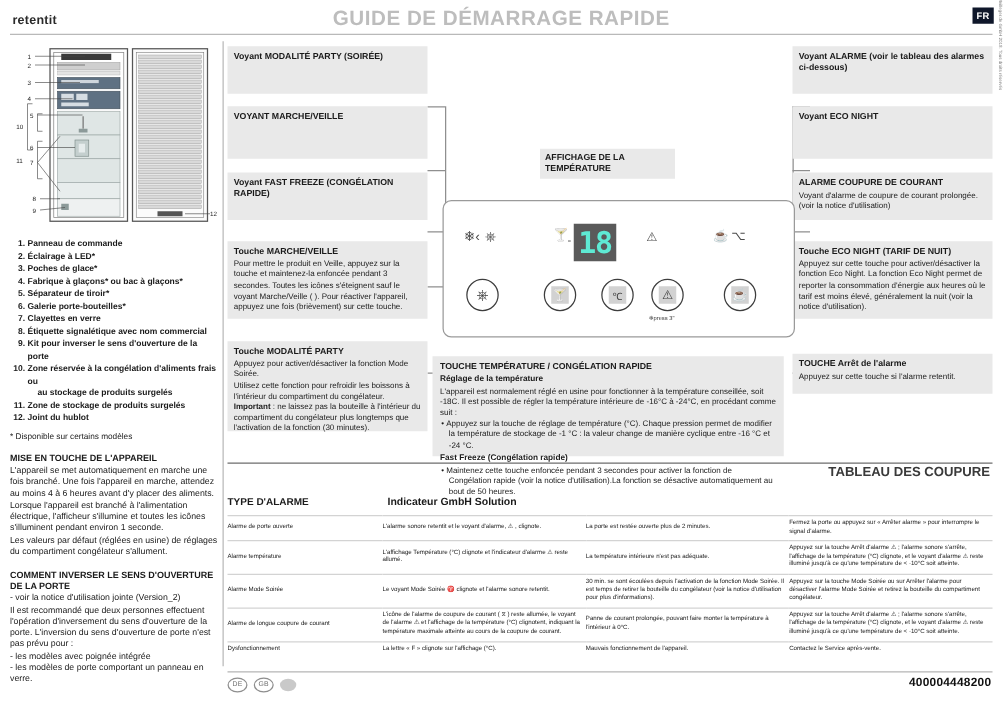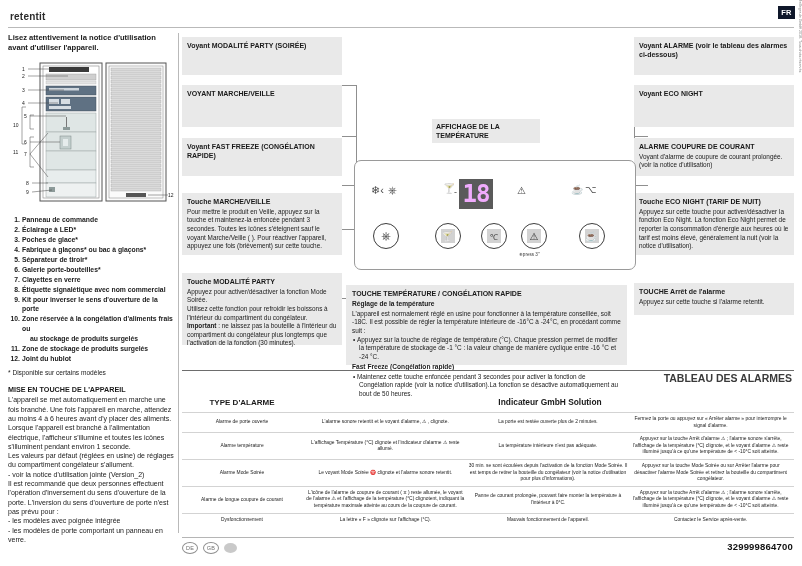--- a/index.html
+++ b/index.html
@@ -177,21 +177,21 @@
     border-radius: 7px;
     background: #ffffff;
   }
   .seg-display {
     position: absolute;
     background: #5a5a5a;
     width: 34px; height: 30px;
     left: 104px; top: 18px;
   }
   .seg-display .seg-text {
-    color: #f0abfc;
+    color: #5eead4;
     font-family: "DejaVu Sans Mono", monospace;
     font-size: 24px;
     line-height: 30px;
     text-align: center;
     display: block;
     letter-spacing: -1px;
     font-weight: bold;
   }
   .ind {
     position: absolute;
@@ -251,21 +251,21 @@
   }
   table.alarms {
     position: absolute;
     top: 18px; left: 0;
     width: 612px;
     border-collapse: collapse;
     table-layout: fixed;
   }
   table.alarms th, table.alarms td {
     vertical-align: middle;
-    text-align: center;
+    text-align: left;
     padding: 3px 4px 3px 0;
     border-bottom: 0.6px solid #d3d3d3;
   }
   table.alarms th.c0 { width: 58px; }
   table.alarms th.c1 { width: 240px; }
   .th-type {
     font-size: 8px;
     font-weight: bold;
     line-height: 1.1;
   }
@@ -330,29 +330,29 @@
     text-align: left;
   }
 </style>
 </head>
 <body>
 
 <div class="page">
 
   <div class="header">
     <div class="brand">retentit</div>
+    <div class="guide-title">GUIDE DE DÉMARRAGE RAPIDE</div>
     <div class="lang-tab">FR</div>
     <div class="header-rule"></div>
   </div>
 
   <div class="vline" style="left:178px; top:33px; height:500px;"></div>
 
   <div class="left-col">
 
-    <div class="left-intro">Lisez attentivement la notice d'utilisation avant d'utiliser l'appareil.</div>
 
     <div class="fridge-figure">
       <svg width="168" height="150" viewBox="0 0 168 150">
 
         <rect x="32" y="4" width="62" height="138" fill="#fdfdfd" stroke="#555" stroke-width="1"></rect>
         <rect x="35" y="7" width="56" height="132" fill="#ffffff" stroke="#888" stroke-width="0.6"></rect>
 
         <rect x="41" y="8" width="40" height="5" fill="#3a3a3a"></rect>
 
         <rect x="38" y="15" width="50" height="6" fill="#cfcfcf" stroke="#999" stroke-width="0.4"></rect>
@@ -468,20 +468,21 @@
     </ul>
 
     <div class="footnote">* Disponible sur certains modèles</div>
 
     <div class="sec-title">MISE EN TOUCHE DE L'APPAREIL</div>
     <div class="sec-body">
       <p>L'appareil se met automatiquement en marche une fois branché. Une fois l'appareil en marche, attendez au moins 4 à 6 heures avant d'y placer des aliments. Lorsque l'appareil est branché à l'alimentation électrique, l'afficheur s'illumine et toutes les icônes s'illuminent pendant environ 1 seconde.</p>
       <p>Les valeurs par défaut (réglées en usine) de réglages du compartiment congélateur s'allument.</p>
     </div>
 
+    <div class="sec-title">COMMENT INVERSER LE SENS D'OUVERTURE DE LA PORTE</div>
     <div class="sec-body">
       <p>- voir la notice d'utilisation jointe (Version_2)</p>
       <p>Il est recommandé que deux personnes effectuent l'opération d'inversement du sens d'ouverture de la porte. L'inversion du sens d'ouverture de porte n'est pas prévu pour :</p>
       <p>- les modèles avec poignée intégrée</p>
       <p>- les modèles de porte comportant un panneau en verre.</p>
     </div>
 
   </div>
 
   <div class="panel-area">
@@ -587,21 +588,21 @@
       </div>
       <div class="btn-circle" style="left:224px; top:62px;">
         <span class="sq">☕</span>
       </div>
       <span class="press-lbl" style="left:164px; top:91px;">❄<span>press 3"</span></span>
     </div>
   </div>
 
   <div class="table-wrap">
     <div class="trule-top"></div>
-    <div class="table-title">TABLEAU DES ALARMES</div>
+    <div class="table-title">TABLEAU DES COUPURE</div>
     <table class="alarms">
       <thead>
         <tr>
           <th class="c0"><span class="th-type">TYPE D'ALARME</span></th>
           <th class="c1" colspan="3"><span class="th-main">Indicateur GmbH Solution</span></th>
         </tr>
       </thead>
       <tbody>
         <tr>
           <td class="c0">Alarme de porte ouverte</td>
@@ -636,16 +637,16 @@
       </tbody>
     </table>
   </div>
 
   <div class="footer-rule"></div>
   <div class="lang-badges">
     <div class="lang-badge">DE</div>
     <div class="lang-badge">GB</div>
     <div class="lang-dot"></div>
   </div>
-  <div class="doc-number">329999864700</div>
+  <div class="doc-number">400004448200</div>
   <div class="side-text">n° 503.18 - Marque enregistrée/TM Privileg/KTM Meilleger.de GmbH 2018. Tous droits réservés</div>
 
 </div>
 
 </body></html>

